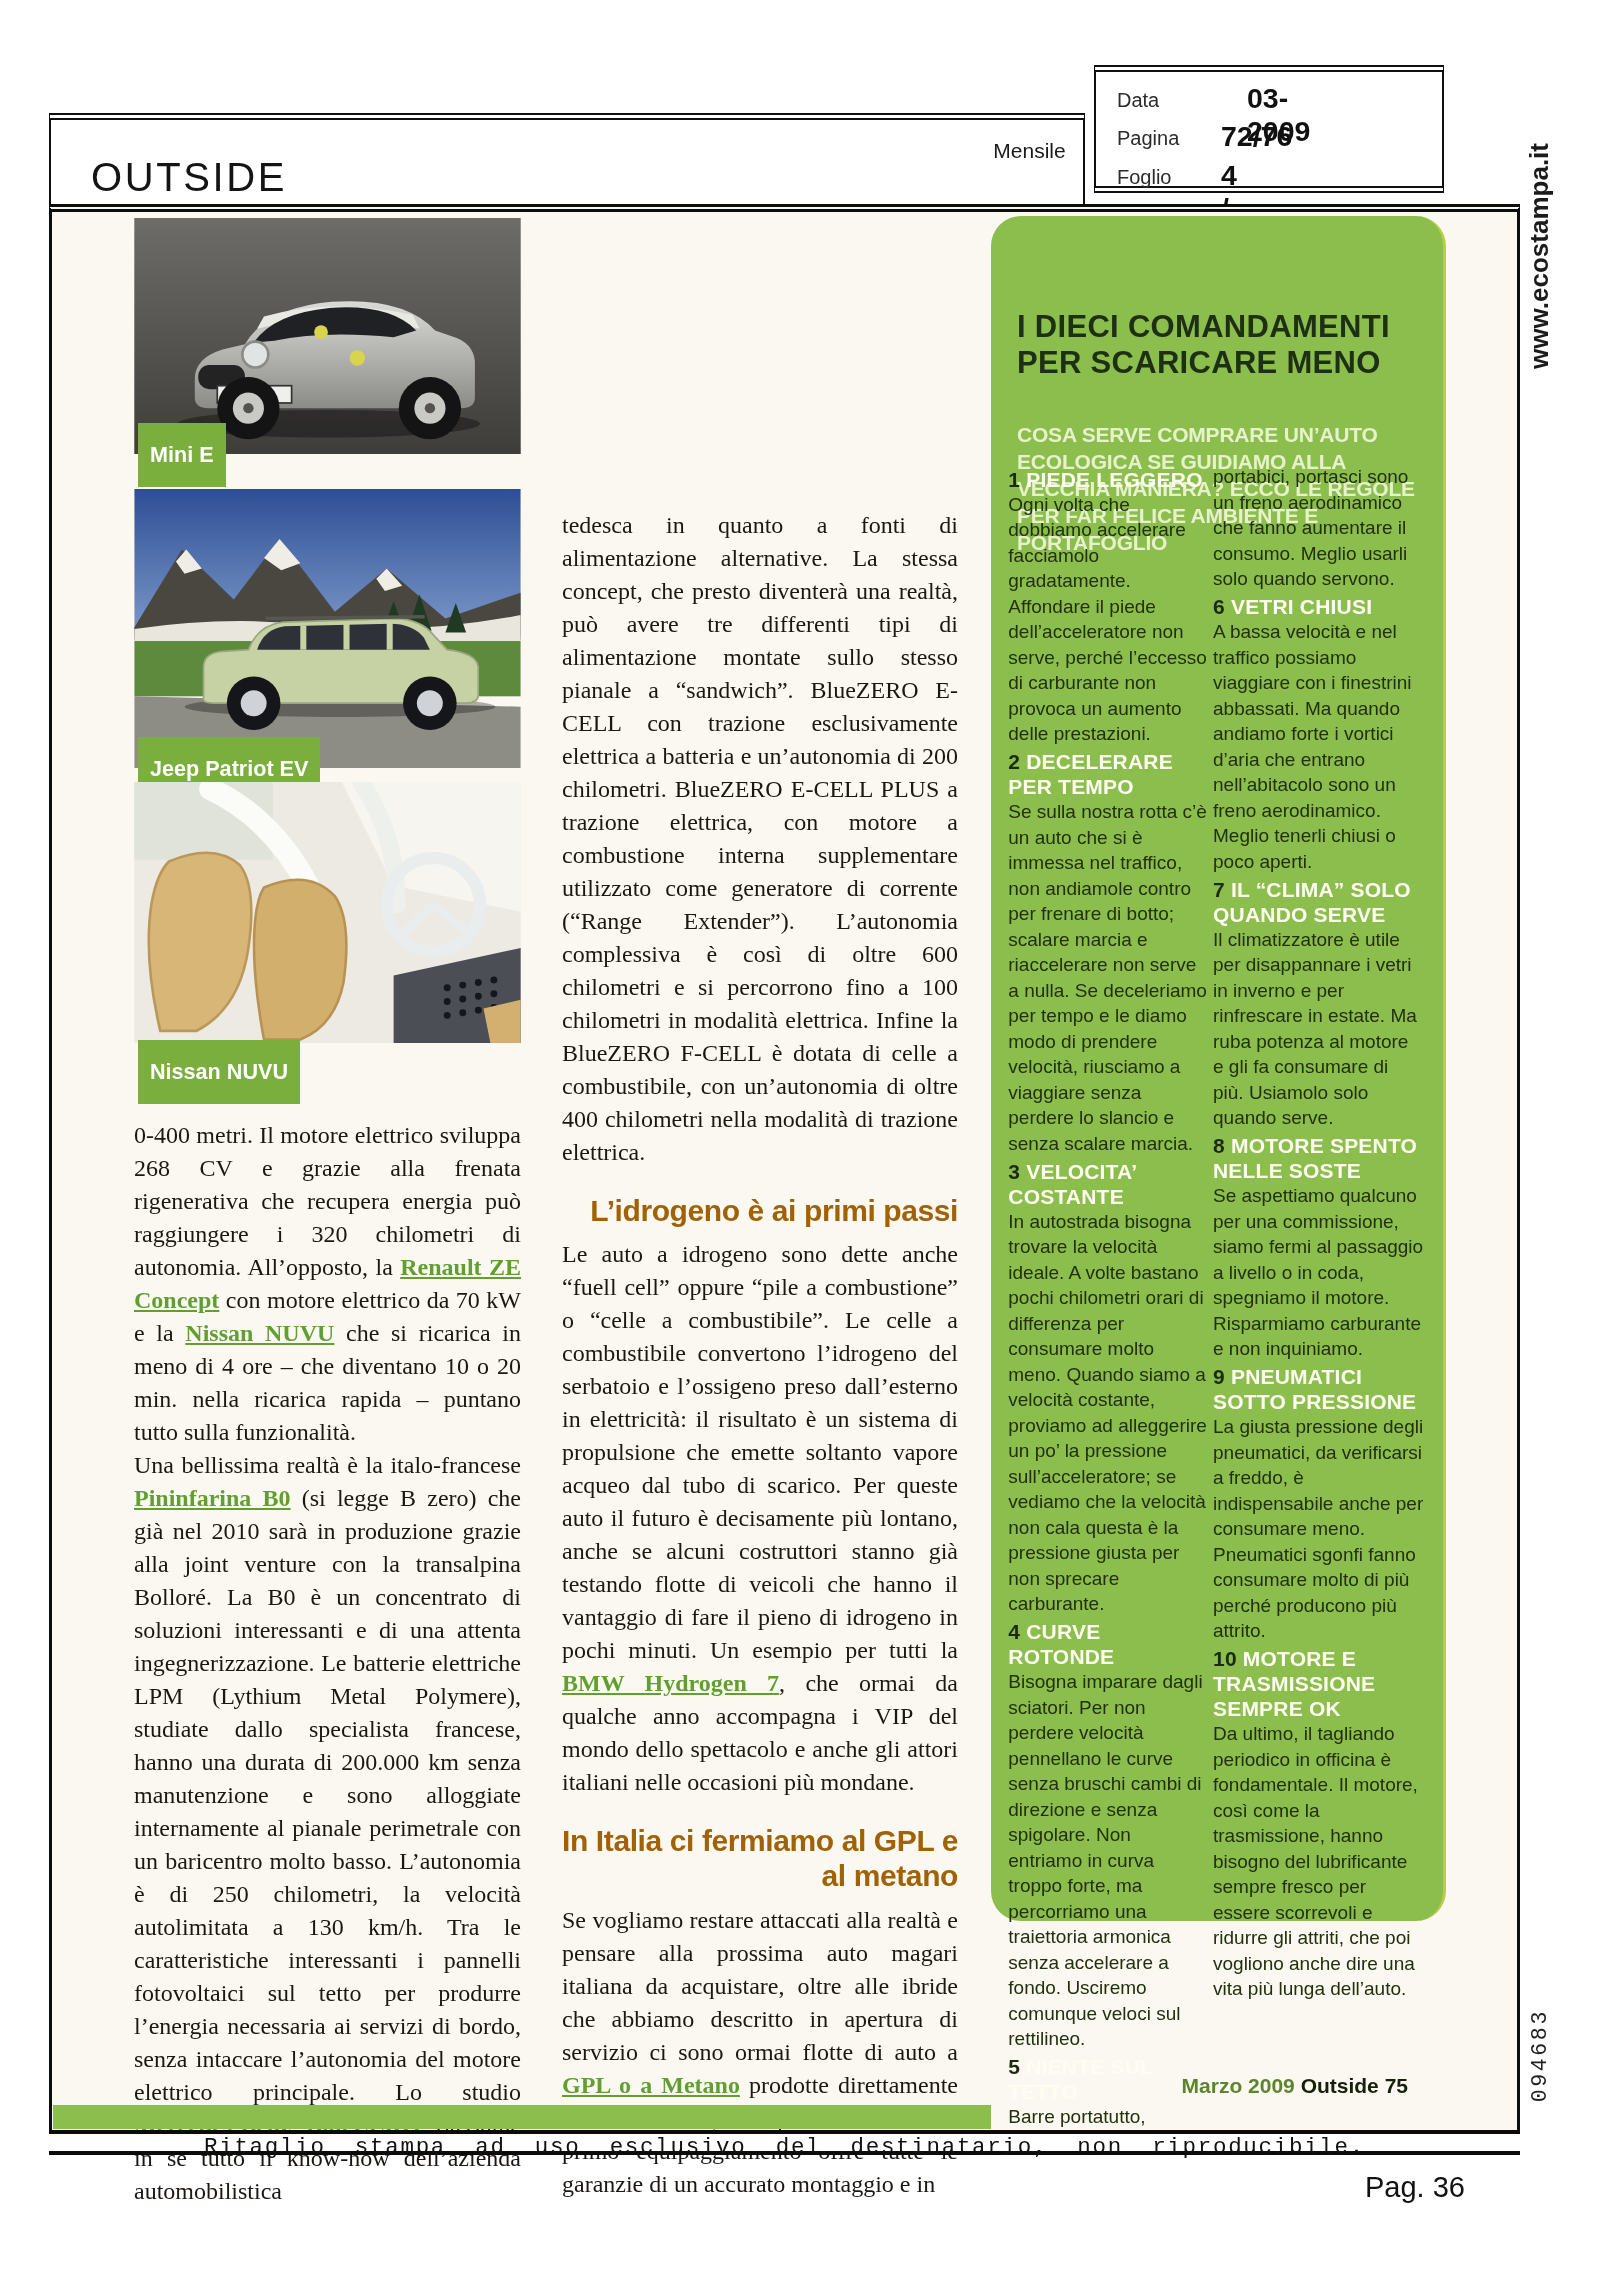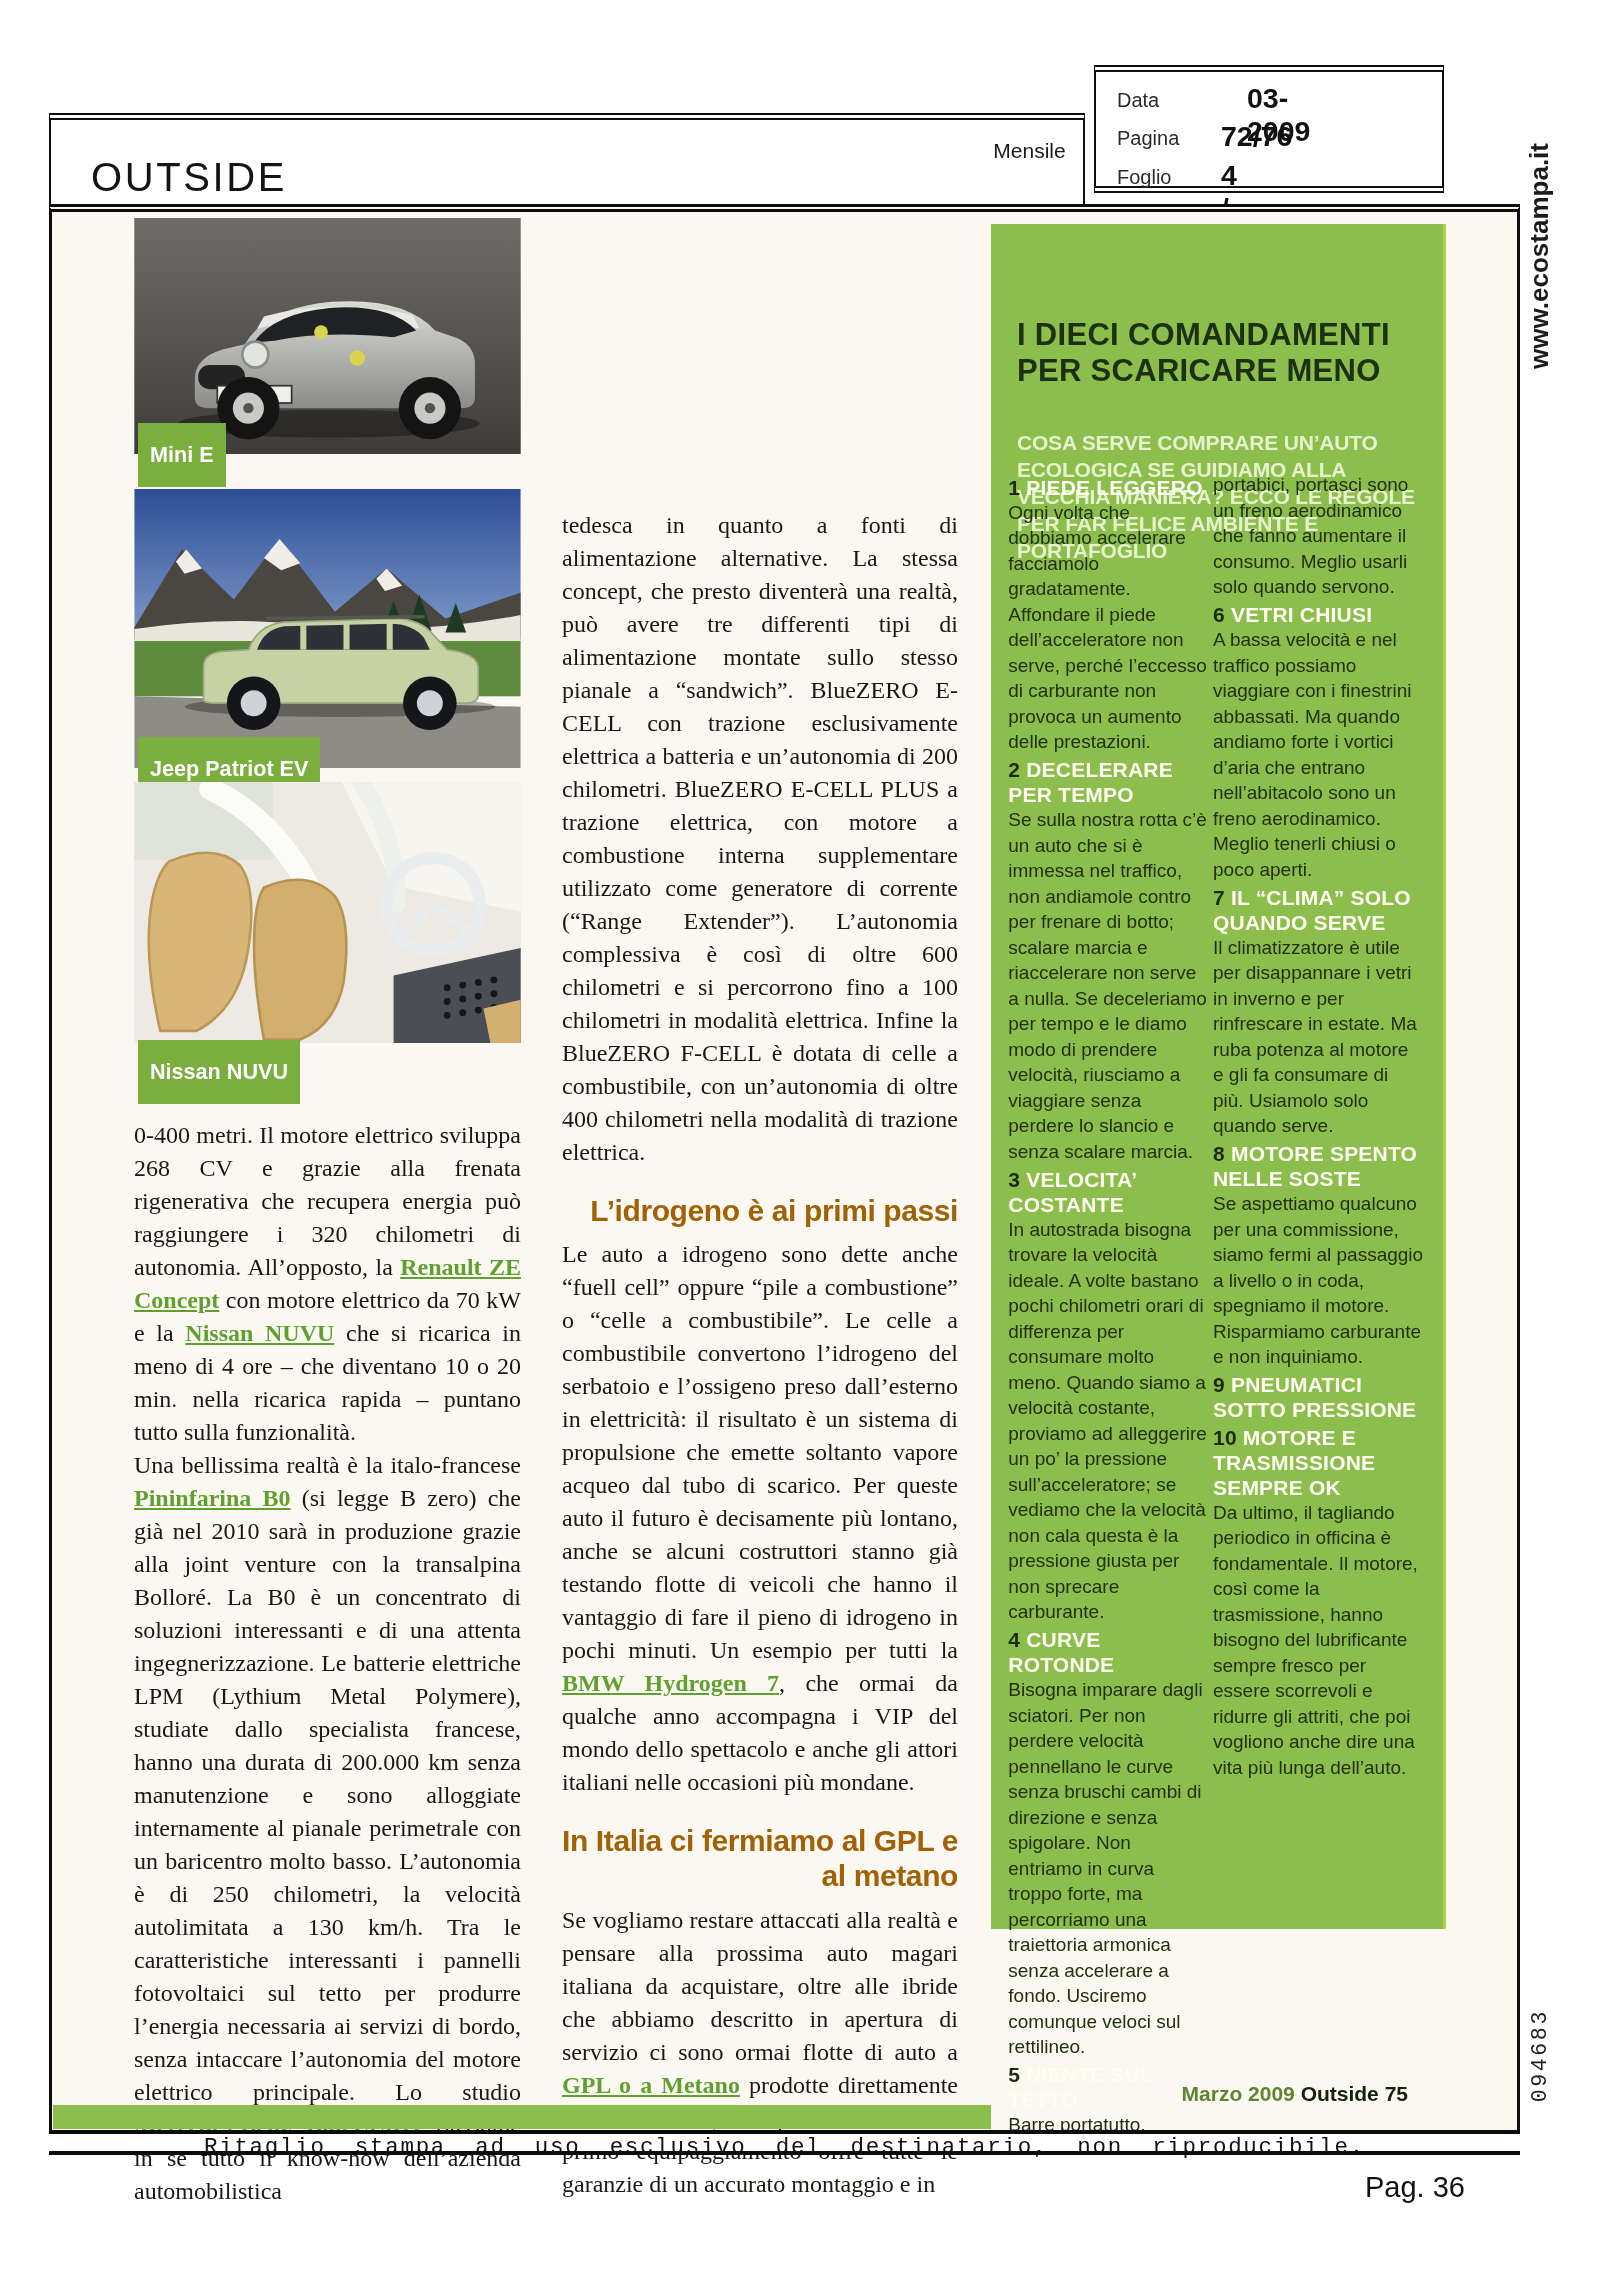--- a/index.html
+++ b/index.html
@@ -33,22 +33,22 @@
   
   .art-col{position:absolute;font-family:"Liberation Serif",serif;font-size:24px;line-height:33px;
            color:#1b1713;text-align:justify;}
   .art-p{margin:0;}
   .lnk{color:#61a030;font-weight:700;text-decoration:underline;}
   .mid-h2{font-family:"Liberation Sans",sans-serif;font-weight:800;font-size:30px;line-height:35px;
           letter-spacing:-0.4px;color:#a16207;margin:24px 0 10.4px;text-align:right;}
   .art-p + .art-p{text-indent:0;}
 
   
-  .panel{position:absolute;left:991px;top:224px;width:455px;height:1705px;background:#8cbe4d;
-         border-right:3.5px solid #b8cf45;box-sizing:border-box;}
+  .panel{position:absolute;left:991px;top:216px;width:455px;height:1705px;background:#8cbe4d;
+         border-right:3.5px solid #b8cf45;box-sizing:border-box;border-radius:30px;}
   .panel-title{position:absolute;left:26px;top:93px;font-weight:800;font-size:31px;line-height:36px;
                color:#1d3013;letter-spacing:0.3px;}
   .panel-sub{position:absolute;left:26px;top:173px;width:414px;font-weight:700;font-size:21px;
              line-height:27px;color:#e7f2cd;letter-spacing:-0.2px;margin-top:32px;}
   .tips-col{position:absolute;top:248px;}
   #tips-1{left:17.3px;width:199px;}
   #tips-2{left:222px;width:211px;}
   .tip-h{font-weight:800;font-size:21px;line-height:25px;margin-top:2.6px;letter-spacing:0.2px;}
   .tip-num{color:#1c2b10;}
   .tip-title{color:#fffdf2;}
@@ -223,20 +223,21 @@
       </div>
     <div class="tips-col" id="tips-2">
         <div class="tip-body">portabici, portasci sono un freno aerodinamico che fanno aumentare il consumo. Meglio usarli solo quando servono.</div>
         <div class="tip-h"><span class="tip-num">6</span> <span class="tip-title">VETRI CHIUSI</span></div>
         <div class="tip-body">A bassa velocità e nel traffico possiamo viaggiare con i finestrini abbassati. Ma quando andiamo forte i vortici d’aria che entrano nell’abitacolo sono un freno aerodinamico. Meglio tenerli chiusi o poco aperti.</div>
         <div class="tip-h"><span class="tip-num">7</span> <span class="tip-title">IL “CLIMA” SOLO QUANDO SERVE</span></div>
         <div class="tip-body">Il climatizzatore è utile per disappannare i vetri in inverno e per rinfrescare in estate. Ma ruba potenza al motore e gli fa consumare di più. Usiamolo solo quando serve.</div>
         <div class="tip-h"><span class="tip-num">8</span> <span class="tip-title">MOTORE SPENTO NELLE SOSTE</span></div>
         <div class="tip-body">Se aspettiamo qualcuno per una commissione, siamo fermi al passaggio a livello o in coda, spegniamo il motore. Risparmiamo carburante e non inquiniamo.</div>
         <div class="tip-h"><span class="tip-num">9</span> <span class="tip-title">PNEUMATICI SOTTO PRESSIONE</span></div>
+        <div class="tip-body">La giusta pressione degli pneumatici, da verificarsi a freddo, è indispensabile anche per consumare meno. Pneumatici sgonfi fanno consumare molto di più perché producono più attrito.</div>
         <div class="tip-h"><span class="tip-num">10</span> <span class="tip-title">MOTORE E TRASMISSIONE SEMPRE OK</span></div>
         <div class="tip-body">Da ultimo, il tagliando periodico in officina è fondamentale. Il motore, così come la trasmissione, hanno bisogno del lubrificante sempre fresco per essere scorrevoli e ridurre gli attriti, che poi vogliono anche dire una vita più lunga dell’auto.</div>
       </div>
     <div class="panel-foot">
       <span class="pf-date">Marzo 2009</span>
       <span> </span>
       <span class="pf-brand">Outside 75</span>
     </div>
   </div>
 

